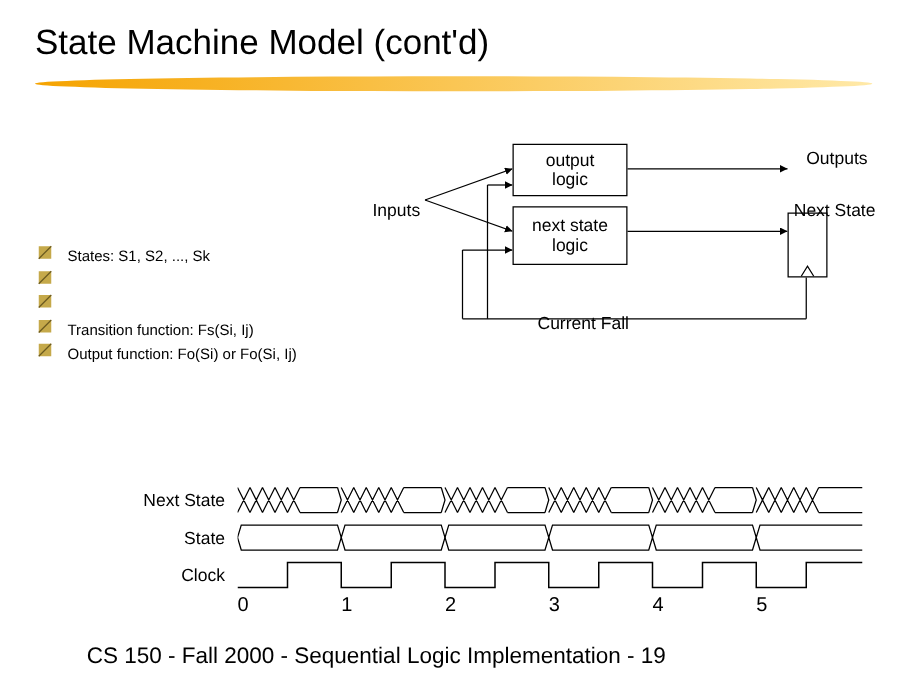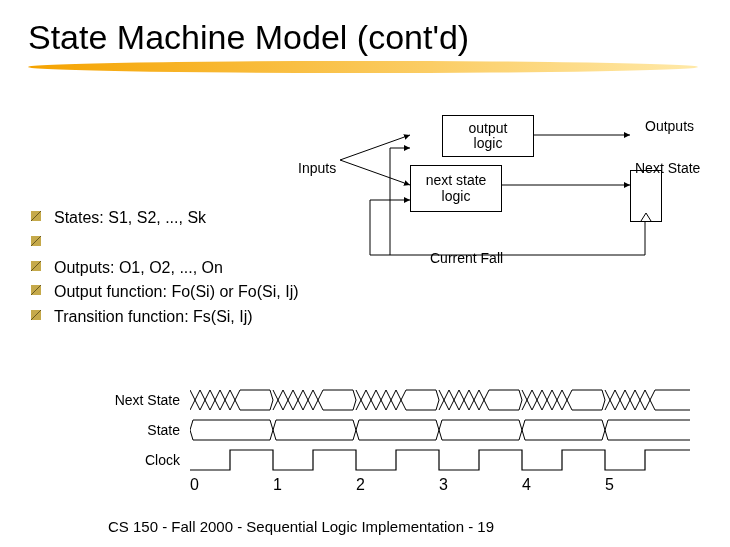--- a/index.html
+++ b/index.html
@@ -9,21 +9,21 @@
     height: 547px;
     background: #fff;
     font-family: "Comic Sans MS", "Comic Sans", cursive, sans-serif;
     position: relative;
     overflow: hidden;
   }
   .title {
     position: absolute;
     top: 18px;
     left: 28px;
-    font-size: 34px;
+    font-size: 28px;
     color: #000;
   }
   .underline {
     position: absolute;
     top: 60px;
     left: 28px;
     width: 670px;
     height: 14px;
     pointer-events: none;
   }
@@ -49,23 +49,23 @@
     position: absolute;
     white-space: nowrap;
   }
   .diag svg {
     position: absolute;
     top: 0; left: 0;
     overflow: visible;
   }
   .bullets {
     position: absolute;
-    top: 206px;
+    top: 195px;
     left: 28px;
-    font-size: 16px;
+    font-size: 12px;
     line-height: 1.55;
   }
   .bullets .row { display: flex; align-items: baseline; }
   .bullets .z {
     display: inline-block;
     margin-right: 10px;
     width: 16px;
     text-align: center;
   }
   .timing {
@@ -100,21 +100,21 @@
   .numrow span {
     position: absolute;
   }
   .footer {
     position: absolute;
     bottom: 12px;
     left: 0;
     width: 602px;
     text-align: center;
     font-family: Arial, sans-serif;
-    font-size: 15px;
+    font-size: 18px;
     color: #000;
   }
 </style>
 </head>
 <body>
 
 <div class="title">State Machine Model (cont'd)</div>
 
 <svg class="underline" viewBox="0 0 670 14" preserveAspectRatio="none">
   <defs>
@@ -148,21 +148,21 @@
 
     <line x1="70" y1="155" x2="70" y2="100" stroke="#000"></line>
     <line x1="70" y1="100" x2="110" y2="100" stroke="#000" marker-end="url(#arr)"></line>
 
     <line x1="90" y1="155" x2="90" y2="48" stroke="#000"></line>
     <line x1="90" y1="48" x2="110" y2="48" stroke="#000" marker-end="url(#arr)"></line>
   </svg>
 
   <div class="lbl" style="left:-2px; top:60px;">Inputs</div>
 
-  <div class="box" style="left:110px; top:15px; width:90px; height:40px; white-space:pre;margin-left:32px;">output
+  <div class="box" style="left:110px; top:15px; width:90px; height:40px; white-space:pre;">output
 logic</div>
   <div class="box" style="left:110px; top:65px; width:90px; height:45px; white-space:pre;">next state
 logic</div>
 
   <div class="box" style="left:330px; top:70px; width:30px; height:50px;">
     <svg width="30" height="50">
       <polyline points="10,50 15,42 20,50" fill="none" stroke="#000"></polyline>
     </svg>
   </div>
 
@@ -183,35 +183,34 @@
     <span class="z"><svg width="14" height="14">
           <rect x="2" y="2" width="10" height="10" fill="#c5a94a"></rect>
           <line x1="2" y1="12" x2="12" y2="2" stroke="#6b5a1f"></line>
         </svg></span>
   </div>
   <div class="row">
     <span class="z"><svg width="14" height="14">
           <rect x="2" y="2" width="10" height="10" fill="#c5a94a"></rect>
           <line x1="2" y1="12" x2="12" y2="2" stroke="#6b5a1f"></line>
         </svg></span>
-    <span>Outputs: O1, O2, ..., On</span>
+  </div>
+  <div class="row">
+    <span class="z"><svg width="14" height="14">
+          <rect x="2" y="2" width="10" height="10" fill="#c5a94a"></rect>
+          <line x1="2" y1="12" x2="12" y2="2" stroke="#6b5a1f"></line>
+        </svg></span>
+    <span>Transition function: Fs(Si, Ij)</span>
   </div>
   <div class="row">
     <span class="z"><svg width="14" height="14">
           <rect x="2" y="2" width="10" height="10" fill="#c5a94a"></rect>
           <line x1="2" y1="12" x2="12" y2="2" stroke="#6b5a1f"></line>
         </svg></span>
     <span>Output function: Fo(Si) or Fo(Si, Ij)</span>
-  </div>
-  <div class="row">
-    <span class="z"><svg width="14" height="14">
-          <rect x="2" y="2" width="10" height="10" fill="#c5a94a"></rect>
-          <line x1="2" y1="12" x2="12" y2="2" stroke="#6b5a1f"></line>
-        </svg></span>
-    <span>Transition function: Fs(Si, Ij)</span>
   </div>
 </div>
 
 <div class="timing">
   <div class="trow">
     <div class="tlabel">Next State</div>
     <svg class="wave" viewBox="0 0 500 24" preserveAspectRatio="none">
       <g stroke="#000" fill="none" stroke-width="1">
 
         <g>

